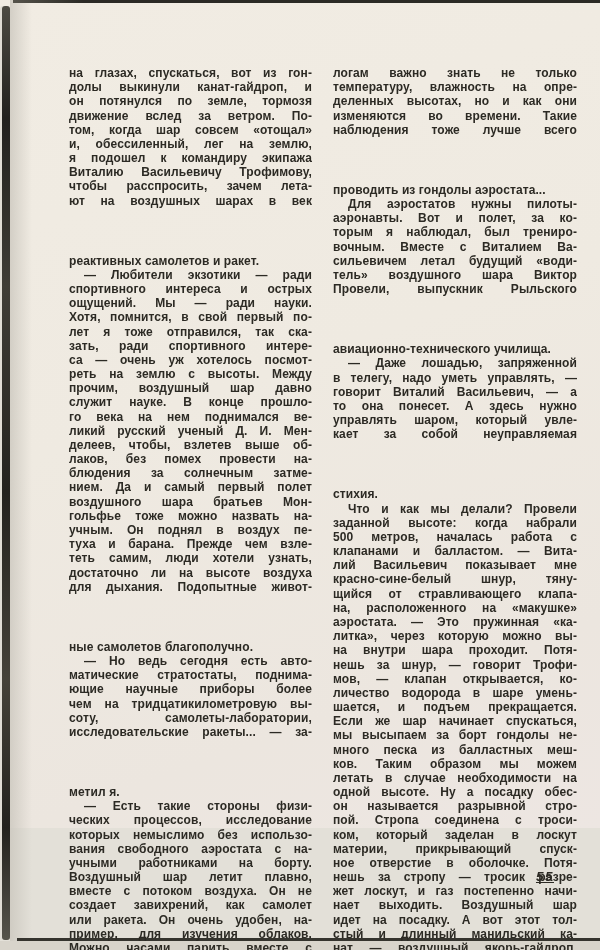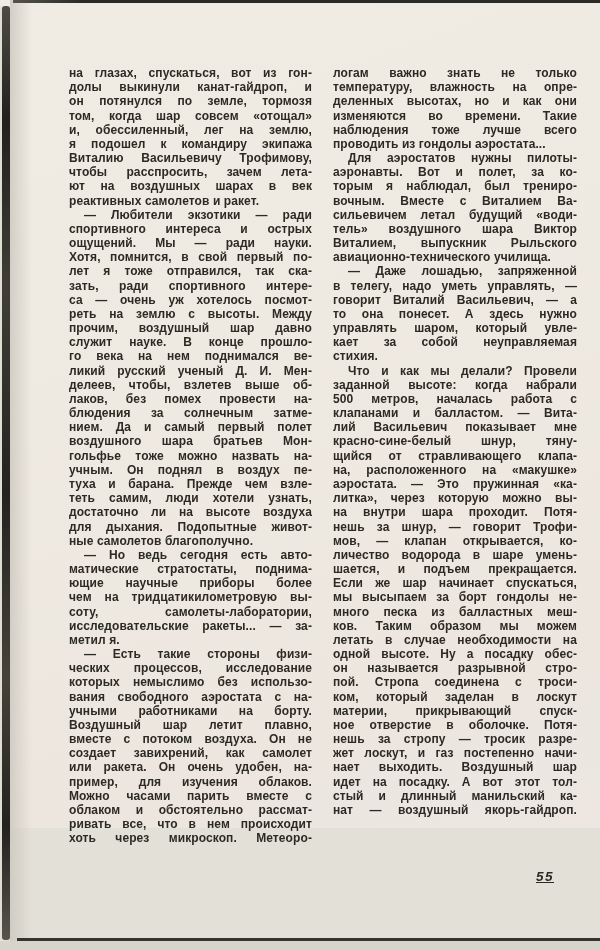--- a/index.html
+++ b/index.html
@@ -52,21 +52,21 @@
     letter-spacing:.1px;
   }
   .col-left{left:69px;width:243px;}
   .col-right{left:333px;width:244px;}
   .line{
     height:14.18px;line-height:14.18px;
     text-align:justify;text-align-last:justify;
     overflow:hidden;white-space:nowrap0; 
     white-space:normal;
   }
-  .line.last{text-align-last:left;}
+  .line.last{text-align-last:left;margin-top:46px;}
   .line.indent{text-indent:15px;}
   .pageno{
     position:absolute;top:869px;right:46px;
     color:var(--ink);font-size:13.5px;font-weight:700;letter-spacing:1.5px;
     font-style:oblique 4deg;
     text-decoration:underline;
   }
 </style>
 </head>
 <body>
@@ -75,20 +75,21 @@
   <div class="edge-left-shadow"></div>
   <div class="edge-top"></div>
   <div class="edge-left"></div>
   <div class="edge-bottom"></div>
   <div class="edge-bottom-margin"></div>
 
   <div class="col col-left">
       <div class="line">на глазах, спускаться, вот из гон-</div>
       <div class="line">долы выкинули канат-гайдроп, и</div>
       <div class="line">он потянулся по земле, тормозя</div>
+      <div class="line">движение вслед за ветром. По-</div>
       <div class="line">том, когда шар совсем «отощал»</div>
       <div class="line">и, обессиленный, лег на землю,</div>
       <div class="line">я подошел к командиру экипажа</div>
       <div class="line">Виталию Васильевичу Трофимову,</div>
       <div class="line">чтобы расспросить, зачем лета-</div>
       <div class="line">ют на воздушных шарах в век</div>
       <div class="line last">реактивных самолетов и ракет.</div>
       <div class="line indent">— Любители экзотики — ради</div>
       <div class="line">спортивного интереса и острых</div>
       <div class="line">ощущений. Мы — ради науки.</div>
@@ -141,21 +142,21 @@
       <div class="line">деленных высотах, но и как они</div>
       <div class="line">изменяются во времени. Такие</div>
       <div class="line">наблюдения тоже лучше всего</div>
       <div class="line last">проводить из гондолы аэростата...</div>
       <div class="line indent">Для аэростатов нужны пилоты-</div>
       <div class="line">аэронавты. Вот и полет, за ко-</div>
       <div class="line">торым я наблюдал, был трениро-</div>
       <div class="line">вочным. Вместе с Виталием Ва-</div>
       <div class="line">сильевичем летал будущий «води-</div>
       <div class="line">тель» воздушного шара Виктор</div>
-      <div class="line">Виталием, выпускник Рыльского</div>
+      <div class="line">Провели, выпускник Рыльского</div>
       <div class="line last">авиационно-технического училища.</div>
       <div class="line indent">— Даже лошадью, запряженной</div>
       <div class="line">в телегу, надо уметь управлять, —</div>
       <div class="line">говорит Виталий Васильевич, — а</div>
       <div class="line">то она понесет. А здесь нужно</div>
       <div class="line">управлять шаром, который увле-</div>
       <div class="line">кает за собой неуправляемая</div>
       <div class="line last">стихия.</div>
       <div class="line indent">Что и как мы делали? Провели</div>
       <div class="line">заданной высоте: когда набрали</div>

